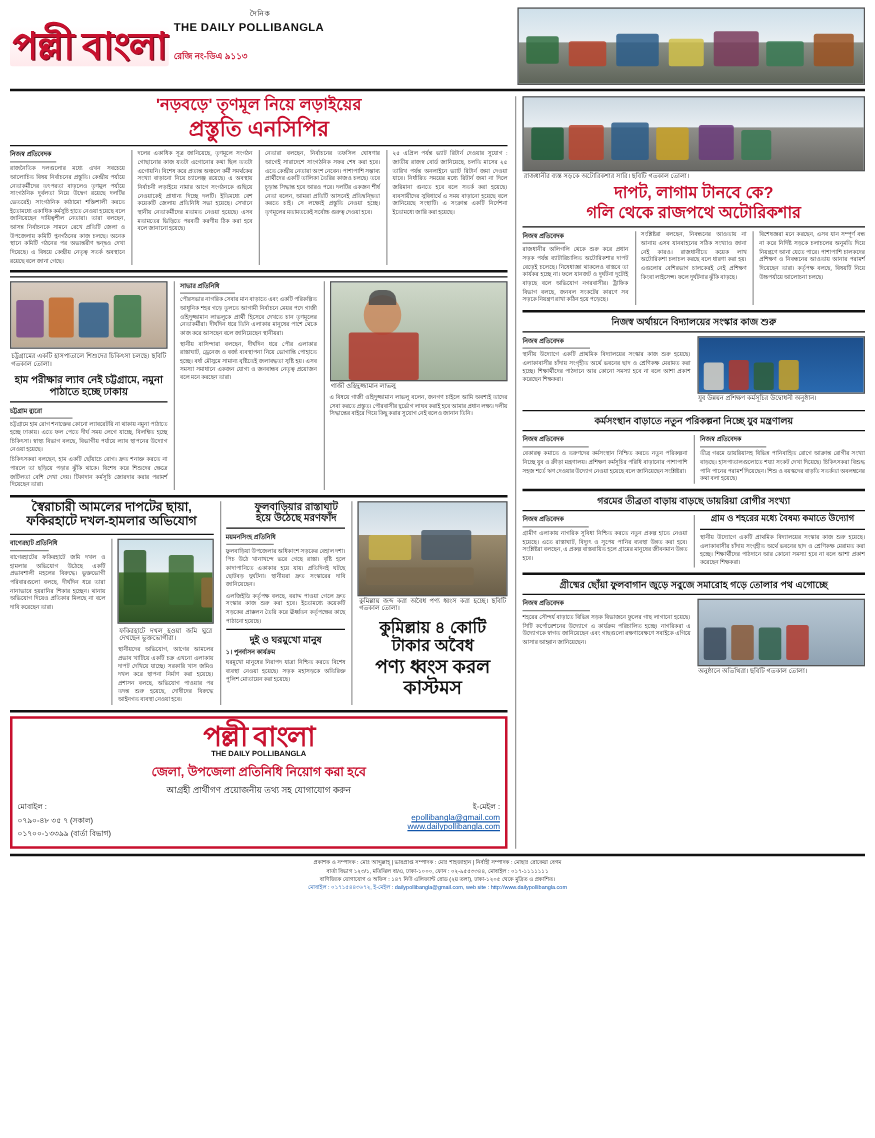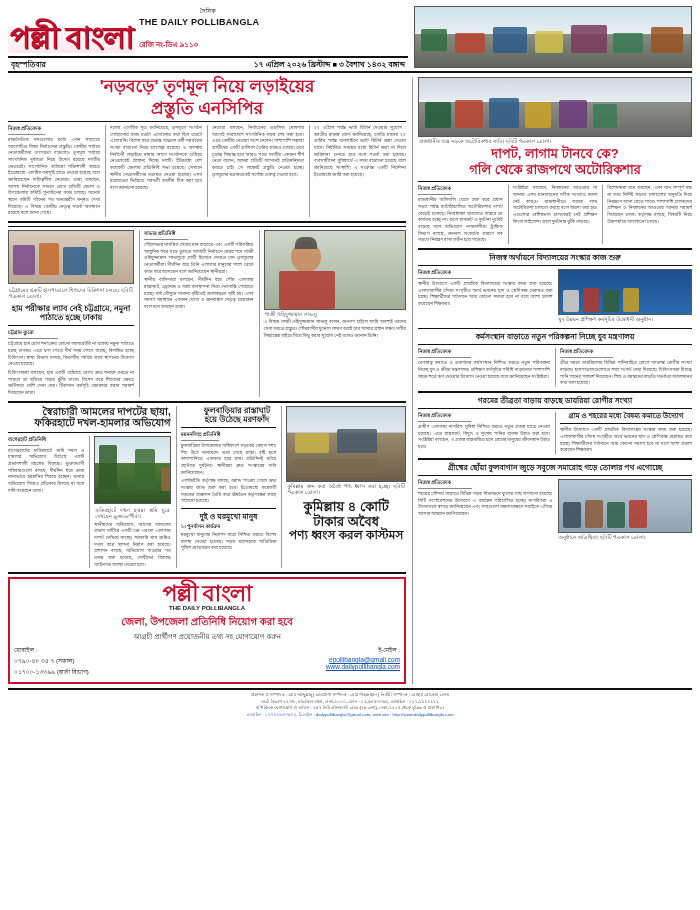--- a/index.html
+++ b/index.html
@@ -192,24 +192,20 @@
 
   <div class="masthead">
     <div class="mast-left">
       <div class="mast-top-line">দৈনিক</div>
       <div class="logo-wrap">
         <div class="logo-main">পল্লী বাংলা</div>
         <div class="logo-side">
           <div class="logo-eng">THE DAILY POLLIBANGLA</div>
           <div class="logo-reg">রেজি নং-ডিএ ৯১১৩</div>
         </div>
-      </div>
-      <div class="mast-bar">
-        <span class="day">বৃহস্পতিবার</span>
-        <span>১৭ এপ্রিল ২০২৬ খ্রিস্টাব্দ  ■  ৩ বৈশাখ ১৪৩২ বঙ্গাব্দ</span>
       </div>
     </div>
     <div class="mast-photo photo">
       <div class="sky"></div>
       <div class="ground" style="background:linear-gradient(#8a8f86,#5e6459)"></div>
       <div class="blob" style="left:6px;top:22px;width:26px;height:22px;background:#2f6e3f;"></div>
       <div class="blob" style="left:40px;top:26px;width:30px;height:20px;background:#b8452f;"></div>
       <div class="blob" style="left:78px;top:20px;width:34px;height:26px;background:#2b5d8a;"></div>
       <div class="blob" style="left:120px;top:24px;width:28px;height:22px;background:#d1c14a;"></div>
       <div class="blob" style="left:156px;top:18px;width:36px;height:28px;background:#7a3b5c;"></div>
@@ -218,21 +214,21 @@
     </div>
   </div>
 
   <div class="rule-thick"></div>
 
   <div class="main-grid">
 
     <div class="left-zone">
 
       <div class="section">
-        <div class="hl-red" style="font-size:17px;">'নড়বড়ে' তৃণমূল নিয়ে লড়াইয়ের</div>
+        <div class="hl-red" style="font-size:13px;">'নড়বড়ে' তৃণমূল নিয়ে লড়াইয়ের</div>
         <div class="hl-red" style="font-size:17px;margin-top:2px;">প্রস্তুতি এনসিপির</div>
         <div class="rule"></div>
         <div class="cols">
           <div class="col">
             <div class="byline">নিজস্ব প্রতিবেদক</div>
             <div class="byline-rule"></div>
             <div class="body-text">রাজনৈতিক দলগুলোর মধ্যে এখন সবচেয়ে আলোচিত বিষয় নির্বাচনের প্রস্তুতি। কেন্দ্রীয় পর্যায়ে নেতাকর্মীদের তৎপরতা বাড়লেও তৃণমূল পর্যায়ে সাংগঠনিক দুর্বলতা নিয়ে উদ্বেগ রয়েছে দলটির ভেতরেই। সাংগঠনিক কাঠামো শক্তিশালী করতে ইতোমধ্যে একাধিক কর্মসূচি হাতে নেওয়া হয়েছে বলে জানিয়েছেন দায়িত্বশীল নেতারা। তারা বলছেন, আসন্ন নির্বাচনকে সামনে রেখে প্রতিটি জেলা ও উপজেলায় কমিটি পুনর্গঠনের কাজ চলছে। অনেক স্থানে কমিটি গঠনের পর অভ্যন্তরীণ দ্বন্দ্বও দেখা দিয়েছে। এ বিষয়ে কেন্দ্রীয় নেতৃত্ব সতর্ক অবস্থানে রয়েছে বলে জানা গেছে।</div>
           </div>
           <div class="col vline" style="padding-left:4px;">
             <div class="body-text">দলের একাধিক সূত্র জানিয়েছে, তৃণমূলে সংগঠন গোছানোর কাজ যতটা এগোনোর কথা ছিল ততটা এগোয়নি। বিশেষ করে প্রত্যন্ত অঞ্চলে কর্মী সমর্থকের সংখ্যা বাড়ানো নিয়ে চ্যালেঞ্জ রয়েছে। এ অবস্থায় নির্বাচনী লড়াইয়ে নামার আগে সংগঠনকে গুছিয়ে নেওয়াকেই প্রাধান্য দিচ্ছে দলটি। ইতিমধ্যে বেশ কয়েকটি জেলায় প্রতিনিধি সভা হয়েছে। সেখানে স্থানীয় নেতাকর্মীদের মতামত নেওয়া হয়েছে। এসব মতামতের ভিত্তিতে পরবর্তী করণীয় ঠিক করা হবে বলে জানানো হয়েছে।</div>
@@ -284,21 +280,21 @@
             <div class="body-text">এ বিষয়ে গাজী ওহিদুজ্জামান লাভলু বলেন, জনগণ চাইলে আমি অবশ্যই তাদের সেবা করতে প্রস্তুত। পৌরবাসীর দুর্ভোগ লাঘব করাই হবে আমার প্রধান লক্ষ্য। দলীয় সিদ্ধান্তের বাইরে গিয়ে কিছু করার সুযোগ নেই বলেও জানান তিনি।</div>
           </div>
         </div>
       </div>
 
       <div class="rule-thick"></div>
 
       <div class="section">
         <div class="cols">
           <div class="col" style="flex:1.7">
-            <div class="hl-black" style="font-size:10px;text-align:right;">স্বৈরাচারী আমলের দাপটের ছায়া, ফকিরহাটে দখল-হামলার অভিযোগ</div>
+            <div class="hl-black" style="font-size:10px;">স্বৈরাচারী আমলের দাপটের ছায়া, ফকিরহাটে দখল-হামলার অভিযোগ</div>
             <div class="rule"></div>
             <div class="cols">
               <div class="col">
                 <div class="byline">বাগেরহাট প্রতিনিধি</div>
                 <div class="byline-rule"></div>
                 <div class="body-text">বাগেরহাটের ফকিরহাটে জমি দখল ও হামলার অভিযোগ উঠেছে একটি প্রভাবশালী মহলের বিরুদ্ধে। ভুক্তভোগী পরিবারগুলো বলছে, দীর্ঘদিন ধরে তারা নানাভাবে হয়রানির শিকার হচ্ছেন। থানায় অভিযোগ দিয়েও প্রতিকার মিলছে না বলে দাবি করেছেন তারা।</div>
               </div>
               <div class="col vline" style="padding-left:4px;">
                 <div class="photo" style="height:66px;margin-bottom:2px;">
                   <div class="sky" style="height:40%;background:linear-gradient(#cfe2ea,#e6eef2)"></div>
@@ -329,21 +325,21 @@
           <div class="col vline" style="padding-left:4px;flex:1.25">
             <div class="photo" style="height:74px;">
               <div class="sky" style="height:35%;background:linear-gradient(#c9d8e2,#e2e9ee)"></div>
               <div class="ground" style="height:65%;background:linear-gradient(#9a8b6e,#6b5f49)"></div>
               <div class="blob" style="left:8px;top:26px;width:34px;height:20px;background:#c8b24a;"></div>
               <div class="blob" style="left:50px;top:22px;width:40px;height:24px;background:#4a5a6a;"></div>
               <div class="blob" style="left:6px;top:52px;width:86px;height:14px;background:#7a6a4f;"></div>
             </div>
             <div class="cap">কুমিল্লায় জব্দ করা অবৈধ পণ্য ধ্বংস করা হচ্ছে। ছবিটি গতকাল তোলা।</div>
             <div class="hl-black" style="font-size:13px;margin-top:2px;">কুমিল্লায় ৪ কোটি টাকার অবৈধ</div>
-            <div class="hl-black" style="font-size:12px;">পণ্য ধ্বংস করল কাস্টমস</div>
+            <div class="hl-black" style="font-size:15px;">পণ্য ধ্বংস করল কাস্টমস</div>
           </div>
         </div>
       </div>
 
       <div class="rule-thick"></div>
 
       <div class="ad">
         <div class="ad-logo">পল্লী বাংলা</div>
         <div class="ad-sub">THE DAILY POLLIBANGLA</div>
         <div class="ad-head">জেলা, উপজেলা প্রতিনিধি নিয়োগ করা হবে</div>

